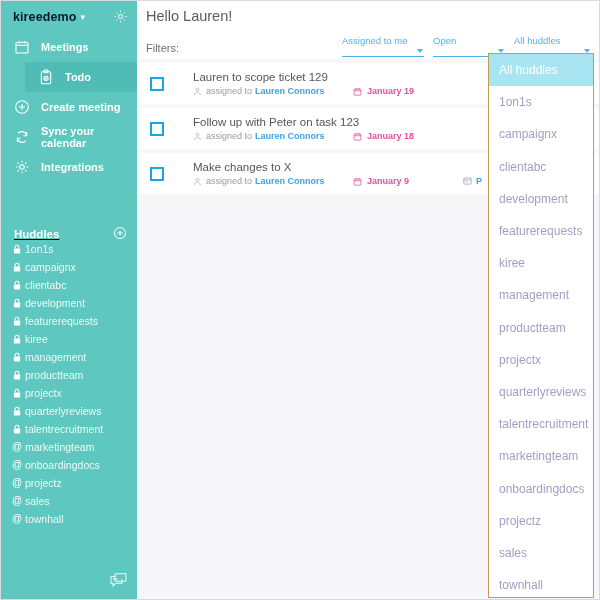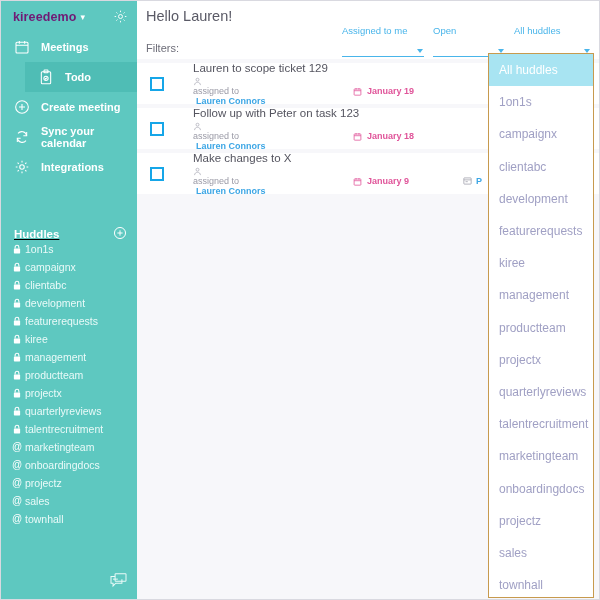--- a/index.html
+++ b/index.html
@@ -24,21 +24,21 @@
     position: relative;
     flex: 0 0 136px;
     overflow: hidden;
   }
   .brand-row {
     height: 31px;
     display: flex; align-items: center;
     padding: 0 9px 0 12px;
   }
   .brand-name {
-    color: #701a75;
+    color: #0f172a;
     font-size: 12.5px;
     font-weight: bold;
     letter-spacing: .1px;
   }
   .brand-chev {
     color: #ffffff; font-size: 9px;
     margin-left: 4px; margin-top: 1px;
   }
   .brand-spacer { flex: 1; }
   .gear-icon { width: 15px; height: 15px; opacity: .92; }
@@ -105,21 +105,21 @@
     display: flex; align-items: flex-end;
     padding-left: 9px; padding-bottom: 3px;
     position: relative;
   }
   .filters-label { font-size: 11px; color: #6d6d78; padding-bottom: 2px; }
   .filter-group { position: absolute; left: 205px; bottom: 2px; display: flex; }
   .filter-sel {
     position: relative;
     border-bottom: 1.5px solid #49b5ea;
     display: flex; align-items: center;
-    padding-bottom: 20px;
+    padding-bottom: 10px;
     margin-right: 9px;
   }
   .filter-sel.f1 { width: 82px; }
   .filter-sel.f2 { width: 72px; }
   .filter-sel.f3 { width: 77px; }
   .filter-text { font-size: 9.5px; color: #49b5ea; }
   .caret {
     position: absolute; right: 1px; bottom: 3px;
     width: 0; height: 0;
     border-left: 3.2px solid transparent;
@@ -142,21 +142,21 @@
     background: #ffffff;
     flex: 0 0 14px;
     margin-right: 13px;
   }
   .task-body { flex: 1; margin-left: 16px; }
   .task-title {
     font-size: 11.5px; color: #54545f;
     margin-bottom: 3px;
   }
   .task-meta { display: flex; align-items: center; font-size: 9px; }
-  .meta-person { display: flex; align-items: flex-start; width: 160px; flex-direction: column; }
+  .meta-person { display: flex; align-items: flex-end; width: 160px; }
   .person-ico { width: 9px; height: 9px; margin-right: 4px; flex: 0 0 9px; }
   .meta-assigned { color: #9a9aa6; }
   .meta-name { color: #3ca6e5; font-weight: bold; margin-left: 3px; }
   .meta-date { display: flex; align-items: center; width: 110px; }
   .cal-ico { width: 9px; height: 9px; margin-right: 5px; flex: 0 0 9px; }
   .date-text { color: #e0559a; font-weight: bold; }
   .meta-huddle { display: flex; align-items: center; }
   .hud-ico { width: 9px; height: 8px; margin-right: 4px; flex: 0 0 9px; }
   .hud-text { color: #3ca6e5; font-weight: bold; }
 

